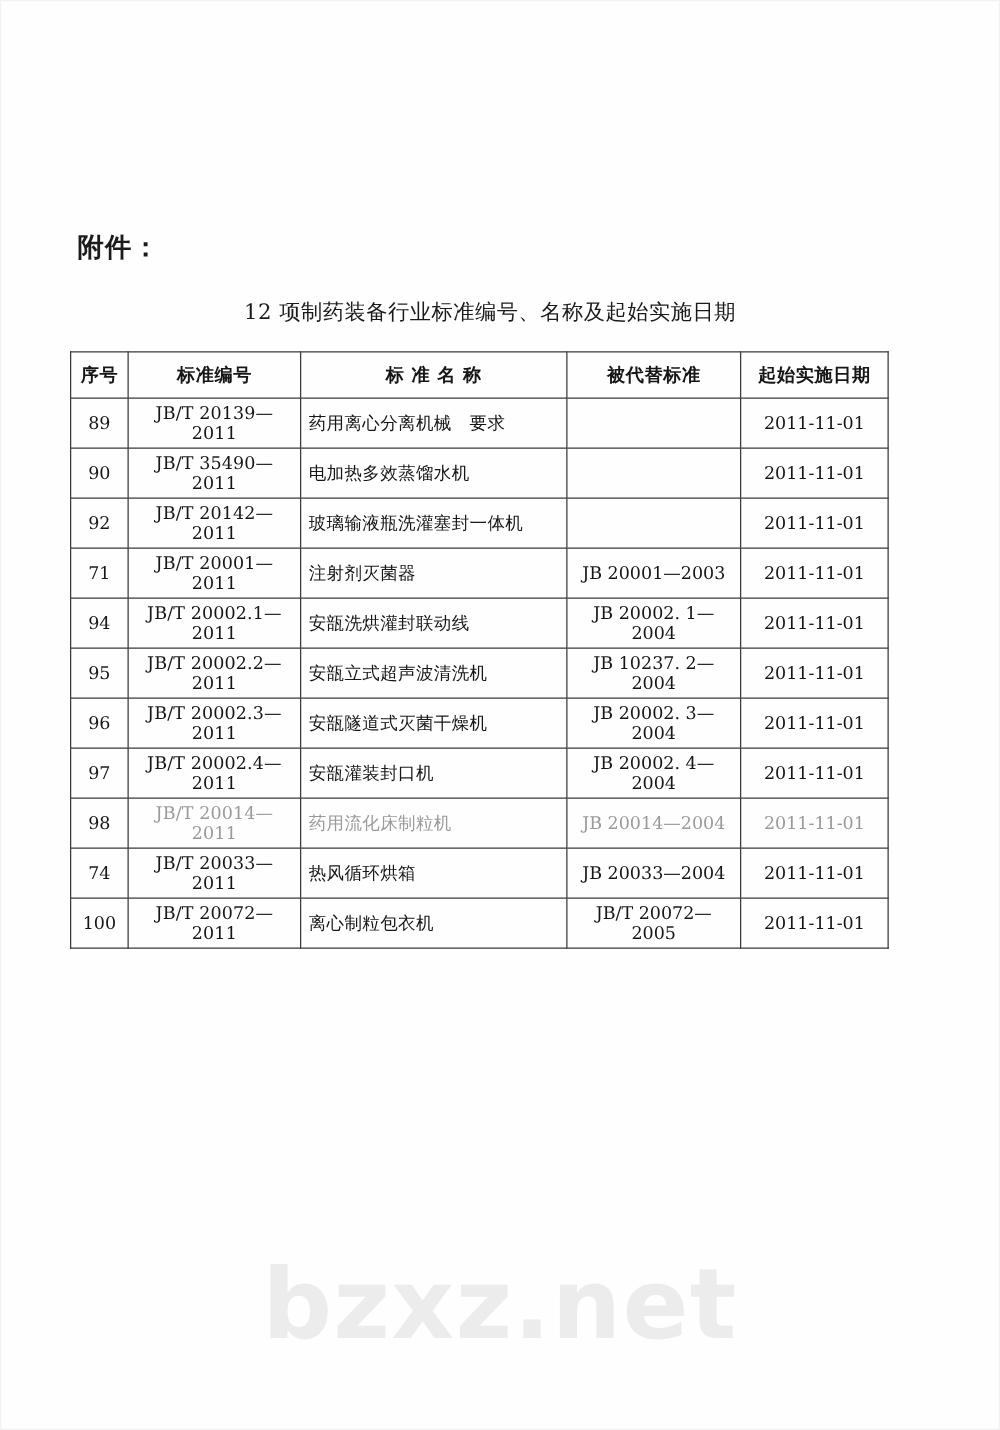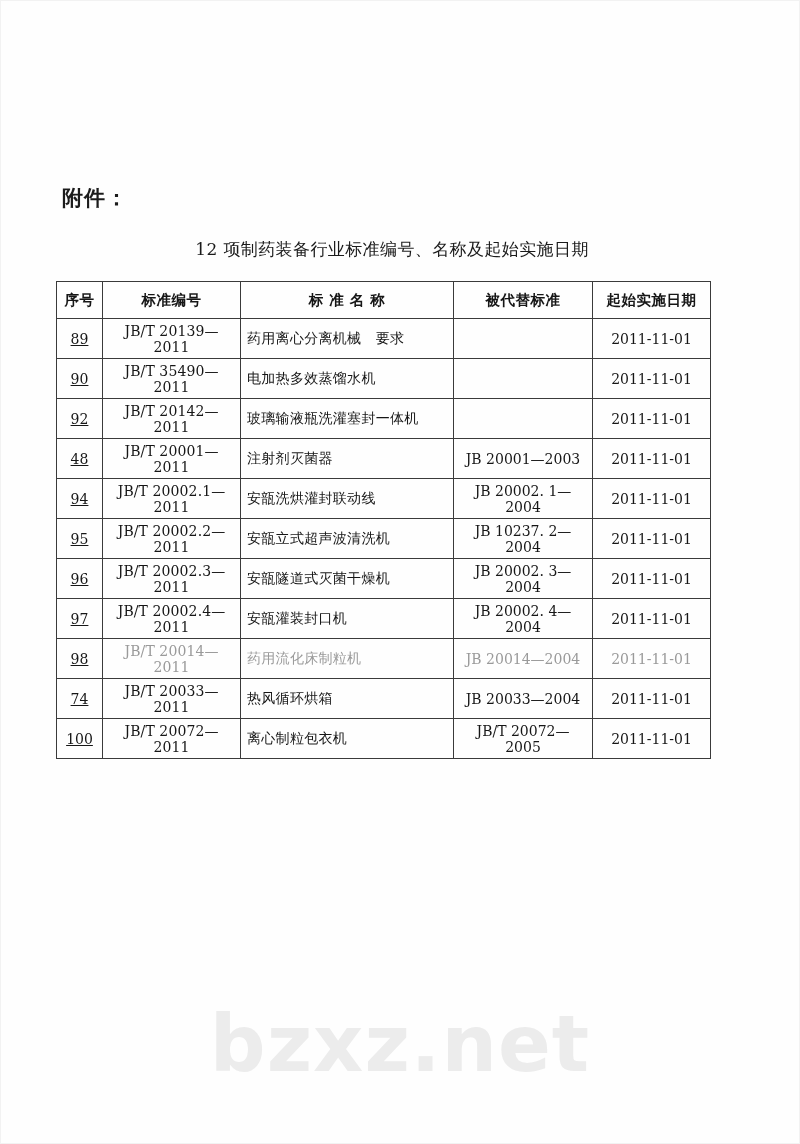--- a/index.html
+++ b/index.html
@@ -97,21 +97,20 @@
   col.c-seq   { width: 46px; }
   col.c-code  { width: 138px; }
   col.c-name  { width: 213px; }
   col.c-repl  { width: 139px; }
   col.c-date  { width: 118px; }
 
   .cell-seq {
     text-align: center;
     font-family: "DejaVu Serif", "Liberation Serif", serif;
     font-size: 14.5px;
-    text-decoration: underline;
   }
   .cell-code {
     text-align: center;
     font-family: "DejaVu Serif", "Liberation Serif", serif;
     font-size: 14.5px;
     letter-spacing: 0.1px;
   }
   .cell-name {
     text-align: left;
     padding-left: 12px;
@@ -188,21 +187,21 @@
           <td class="cell-date">2011-11-01</td>
         </tr>
         <tr>
           <td class="cell-seq">92</td>
           <td class="cell-code">JB/T 20142—2011</td>
           <td class="cell-name">玻璃输液瓶洗灌塞封一体机</td>
           <td class="cell-repl"></td>
           <td class="cell-date">2011-11-01</td>
         </tr>
         <tr>
-          <td class="cell-seq">48</td>
+          <td class="cell-seq">71</td>
           <td class="cell-code">JB/T 20001—2011</td>
           <td class="cell-name">注射剂灭菌器</td>
           <td class="cell-repl">JB 20001—2003</td>
           <td class="cell-date">2011-11-01</td>
         </tr>
         <tr>
           <td class="cell-seq">94</td>
           <td class="cell-code">JB/T 20002.1—2011</td>
           <td class="cell-name">安瓿洗烘灌封联动线</td>
           <td class="cell-repl">JB 20002. 1—2004</td>

